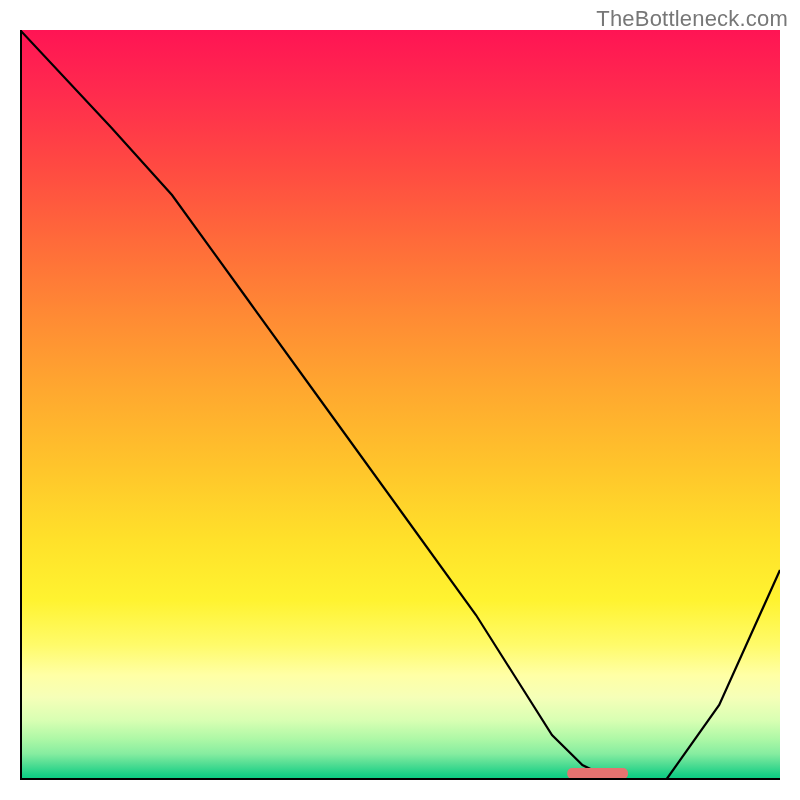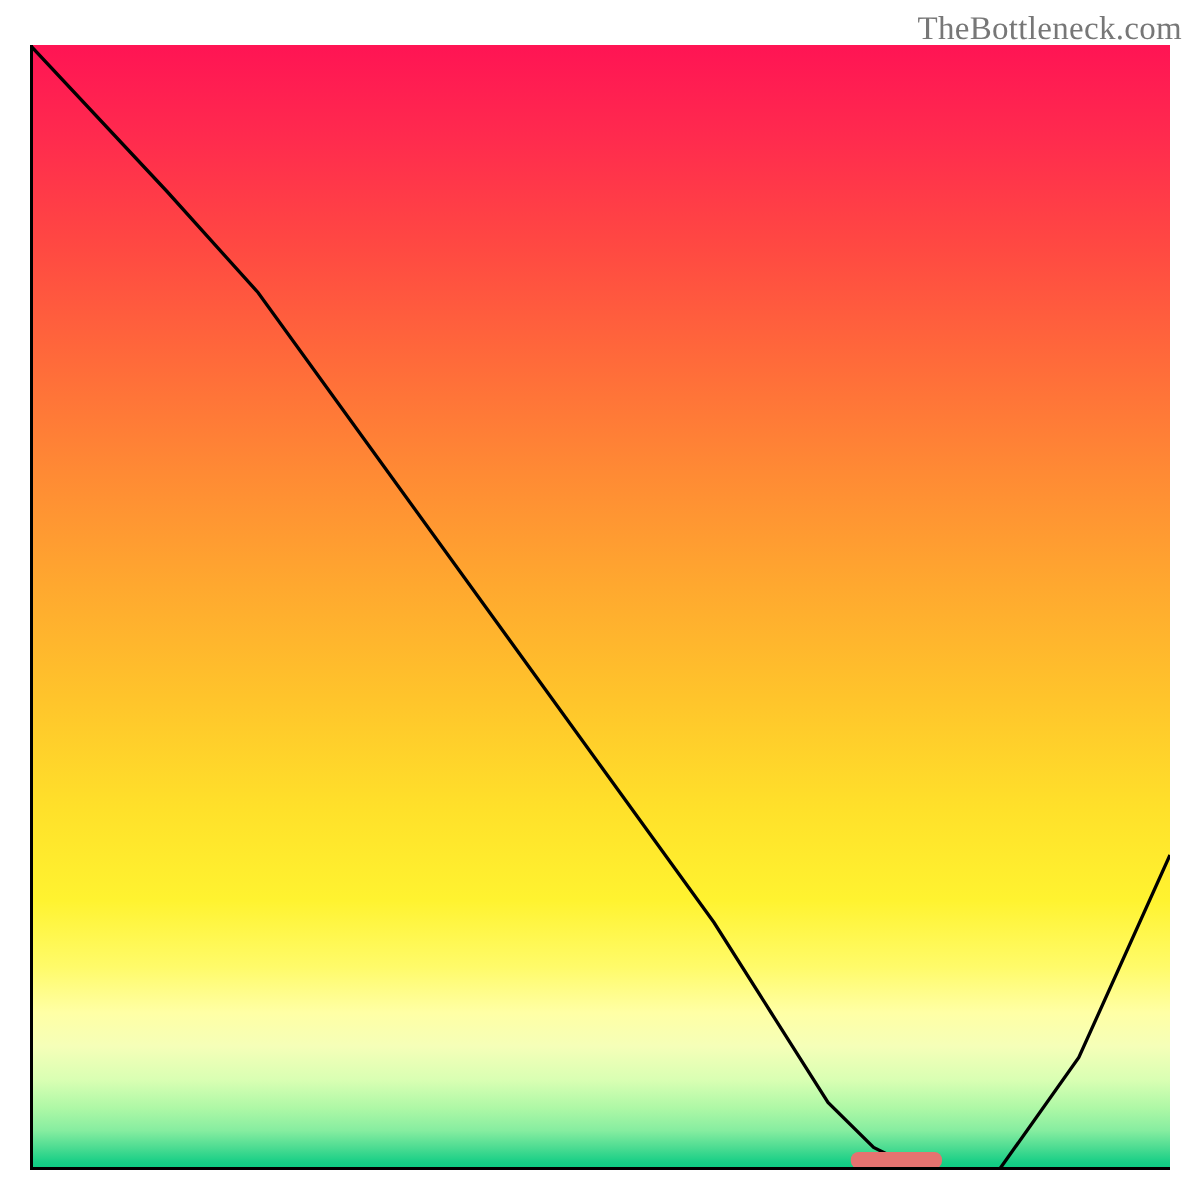--- a/index.html
+++ b/index.html
@@ -61,21 +61,21 @@
     height: 750px;
     border-left: 2px solid #000;
     border-bottom: 2px solid #000;
     box-sizing: border-box;
     pointer-events: none;
   }
   .attribution {
     position: absolute;
     top: 6px;
     right: 12px;
-    font-family: Liberation Serif, serif;
+    font-family: Liberation Sans, sans-serif;
     font-size: 22px;
     color: #777777;
     letter-spacing: 0.2px;
   }
 </style>
 </head>
 <body>
 
 <div class="container">
 

